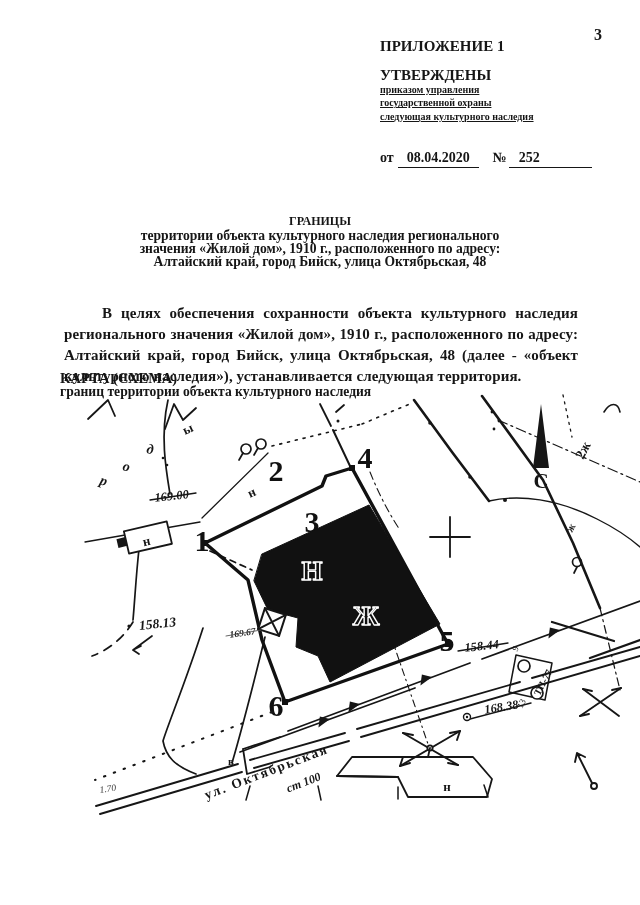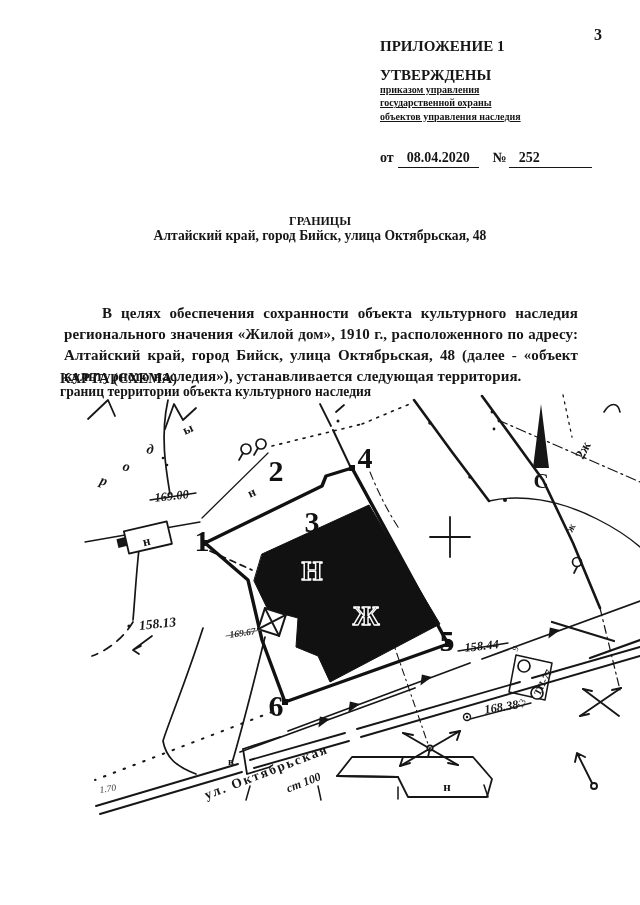--- a/index.html
+++ b/index.html
@@ -32,26 +32,28 @@
 <body>
 
 <div class="abs pagenum">3</div>
 
 <div class="abs hdr">
   <div>ПРИЛОЖЕНИЕ 1</div>
   <div class="gap"></div>
   <div>УТВЕРЖДЕНЫ</div>
   <div class="small">приказом управления</div>
   <div class="small">государственной охраны</div>
-  <div class="small">объектов управления наследия</div>
+  <div class="small">следующая культурного наследия</div>
   <div class="daterow"><span>от</span><span class="u1">08.04.2020</span><span class="nsign">№</span><span class="u2">252</span></div>
 </div>
 
 <div class="abs titleblock">
   <div class="t1">ГРАНИЦЫ</div>
+  <div class="t2">территории объекта культурного наследия регионального</div>
+  <div class="t2">значения «Жилой дом», 1910 г., расположенного по адресу:</div>
   <div class="t2">Алтайский край, город Бийск, улица Октябрьская, 48</div>
 </div>
 
 <p class="abs para">В целях обеспечения сохранности объекта культурного наследия регионального значения «Жилой дом», 1910 г., расположенного по адресу: Алтайский край, город Бийск, улица Октябрьская, 48 (далее - «объект культурного наследия»), устанавливается следующая территория.</p>
 
 <div class="abs mapheading">
   <div class="m1">КАРТА (СХЕМА)</div>
   <div class="m2">границ территории объекта культурного наследия</div>
 </div>
 

